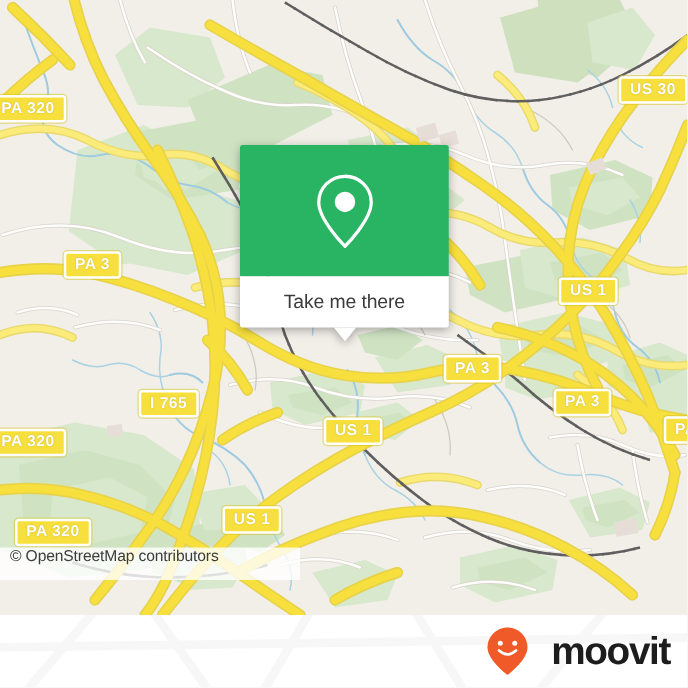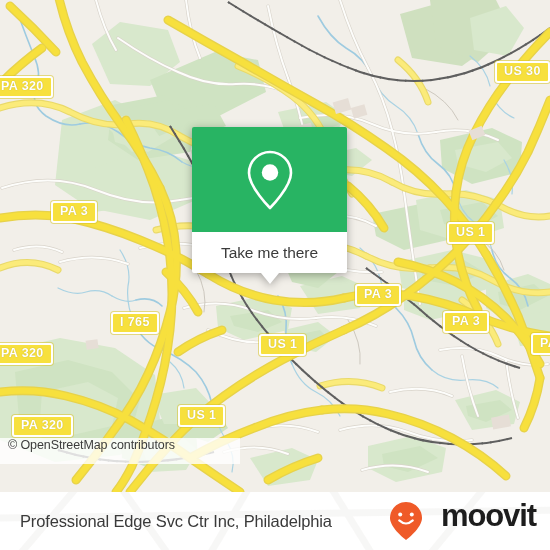--- a/index.html
+++ b/index.html
@@ -46,22 +46,22 @@
     color: #3c3c3c;
     padding-left: 8px;
     letter-spacing: -0.1px;
     white-space: nowrap;
   }
 
   
   #popup {
     position: absolute;
     left: 192px;
-    top: 127px;
-    width: 155px;
+    top: 116px;
+    width: 167px;
     z-index: 60;
     filter: drop-shadow(0 2px 4px rgba(0,0,0,0.32));
   }
   #popup .head {
     height: 105px;
     background: #28b463;
     border-radius: 2px 2px 0 0;
     display: flex;
     align-items: center;
     justify-content: center;
@@ -135,21 +135,21 @@
     letter-spacing: -0.15px;
     white-space: nowrap;
     z-index: 2;
   }
   #brand {
     position: absolute;
     right: 14px;
     top: 50%;
     transform: translateY(-50%);
     display: flex;
-    align-items: flex-start;
+    align-items: center;
     z-index: 3;
     gap: 16px;
   }
   #brand .wordmark {
     font-size: 31px;
     font-weight: bold;
     color: #1d1d1d;
     letter-spacing: -1.1px;
     margin-left: 2px;
     line-height: 30px;
@@ -494,21 +494,20 @@
     <svg class="fade" viewBox="0 0 550 58" preserveAspectRatio="none">
       <g fill="none" stroke="#b9b4ac" stroke-width="7">
         <path d="M20 62 L78 -6"></path>
         <path d="M120 -6 L168 62"></path>
         <path d="M250 -6 L210 62"></path>
         <path d="M330 -6 L372 62"></path>
         <path d="M430 62 L486 -6"></path>
         <path d="M-6 26 L560 18"></path>
       </g>
     </svg>
-    <span class="place">Professional Edge Svc Ctr Inc, Philadelphia</span>
     <div id="brand">
       <svg width="34" height="40" viewBox="0 0 34 40">
         <path d="M17 1 C8.2 1 1 8.2 1 17 C1 27.2 17 39 17 39 C17 39 33 27.2 33 17 C33 8.2 25.8 1 17 1 Z" fill="#ef5a28"></path>
         <circle cx="11.2" cy="13.6" r="2.0" fill="#ffffff"></circle>
         <circle cx="22.8" cy="13.6" r="2.0" fill="#ffffff"></circle>
         <path d="M10.2 19.4 Q17 25.6 23.8 19.4" fill="none" stroke="#ffffff" stroke-width="2.1" stroke-linecap="round"></path>
       </svg>
       <span class="wordmark">moovit</span>
     </div>
   </div>

